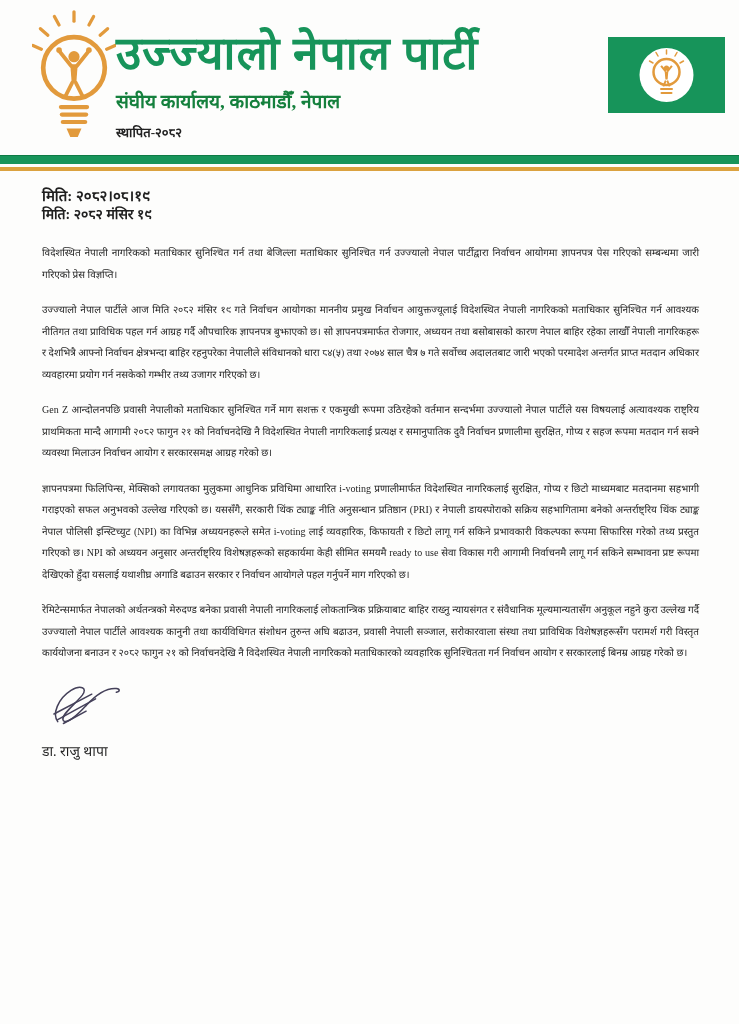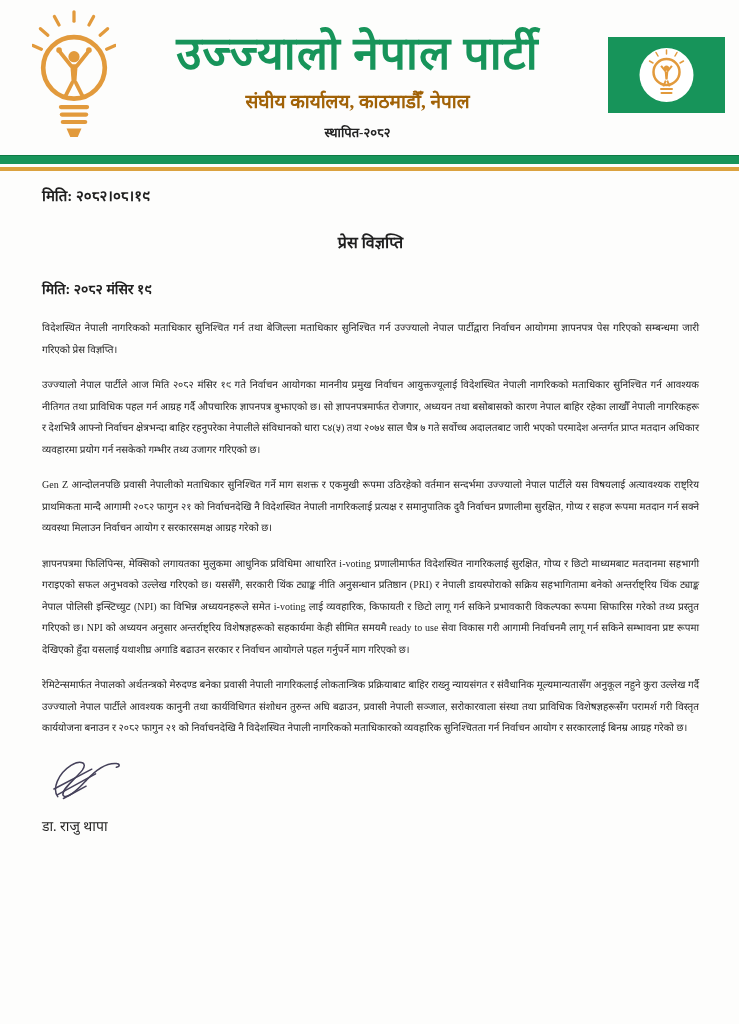--- a/index.html
+++ b/index.html
@@ -9,29 +9,29 @@
     margin:0 auto;
     background:#fdfdfc;
     font-family:"Liberation Serif","DejaVu Serif",serif;
     color:#1f1f1f;
     overflow:hidden;
     box-sizing:border-box;
   }
   
   .letterhead{position:relative;height:155px;}
   .logo{position:absolute;left:32px;top:10px;width:84px;height:140px;}
-  .head-text{position:absolute;left:116px;right:140px;top:26px;text-align:center;}
+  .head-text{position:absolute;left:116px;right:140px;top:26px;text-align:left;}
   .party-name{
     margin:0;
     font-size:46px;line-height:56px;font-weight:700;
     color:var(--green);
     letter-spacing:1px;
     white-space:nowrap;
   }
-  .office-line{margin-top:6px;font-size:19px;font-weight:700;color:#a16207;}
+  .office-line{margin-top:6px;font-size:19px;font-weight:700;color:#15803d;}
   .established-line{margin-top:9px;font-size:13px;font-weight:600;color:#222;}
   .flag{position:absolute;right:14px;top:37px;width:117px;height:76px;}
   
   .rule-green{height:8px;background:var(--green);border-top:1px solid #0d7a44;}
   .rule-gap{height:3px;background:#fdfdfc;}
   .rule-gold{height:4px;background:var(--gold);}
   
   .letter-body{padding:12px 40px 0 42px;}
   .date-right{text-align:left;font-size:15px;font-weight:600;margin-top:2px;}
   .doc-title{text-align:center;font-size:16px;font-weight:700;margin:26px 0 27px 0;}
@@ -120,21 +120,20 @@
   </header>
 
   <div class="rule-green"></div>
   <div class="rule-gap"></div>
   <div class="rule-gold"></div>
 
   <main class="letter-body">
 
     <div class="date-right">मिति: २०८२।०८।१९</div>
 
-    <div class="doc-title">प्रेस विज्ञप्ति</div>
 
     <div class="meta-block">
       <div class="meta-line">मिति: २०८२ मंसिर १९</div>
     </div>
 
     <p class="para">विदेशस्थित नेपाली नागरिकको मताधिकार सुनिश्चित गर्न तथा बेजिल्ला मताधिकार  सुनिश्चित  गर्न उज्ज्यालो नेपाल पार्टीद्वारा निर्वाचन आयोगमा ज्ञापनपत्र पेस गरिएको सम्बन्धमा जारी गरिएको प्रेस विज्ञप्ति।</p>
     <p class="para">उज्ज्यालो नेपाल पार्टीले आज मिति २०८२ मंसिर १९ गते निर्वाचन आयोगका माननीय प्रमुख निर्वाचन आयुक्तज्यूलाई विदेशस्थित नेपाली नागरिकको मताधिकार सुनिश्चित गर्न आवश्यक नीतिगत तथा प्राविधिक पहल गर्न आग्रह गर्दै औपचारिक ज्ञापनपत्र बुझाएको छ। सो ज्ञापनपत्रमार्फत रोजगार, अध्ययन तथा बसोबासको कारण नेपाल बाहिर रहेका लाखौँ नेपाली नागरिकहरू र देशभित्रै आफ्नो निर्वाचन क्षेत्रभन्दा बाहिर रहनुपरेका नेपालीले संविधानको धारा ८४(५) तथा २०७४ साल चैत्र ७ गते सर्वोच्च अदालतबाट जारी भएको परमादेश अन्तर्गत प्राप्त मतदान अधिकार व्यवहारमा प्रयोग गर्न नसकेको गम्भीर तथ्य उजागर गरिएको छ।</p>
     <p class="para">Gen Z आन्दोलनपछि प्रवासी नेपालीको मताधिकार सुनिश्चित गर्ने माग सशक्त र एकमुखी रूपमा उठिरहेको वर्तमान सन्दर्भमा उज्ज्यालो नेपाल पार्टीले यस विषयलाई अत्यावश्यक राष्ट्रिय प्राथमिकता मान्दै आगामी २०८२ फागुन २१ को निर्वाचनदेखि नै विदेशस्थित नेपाली नागरिकलाई प्रत्यक्ष र समानुपातिक दुवै निर्वाचन प्रणालीमा सुरक्षित, गोप्य र सहज रूपमा मतदान गर्न सक्ने व्यवस्था मिलाउन निर्वाचन आयोग र सरकारसमक्ष आग्रह गरेको छ।</p>
     <p class="para">ज्ञापनपत्रमा फिलिपिन्स, मेक्सिको लगायतका मुलुकमा आधुनिक प्रविधिमा आधारित i-voting प्रणालीमार्फत विदेशस्थित नागरिकलाई सुरक्षित, गोप्य र छिटो माध्यमबाट मतदानमा सहभागी गराइएको सफल अनुभवको उल्लेख गरिएको छ। यससँगै, सरकारी थिंक ट्याङ्क नीति अनुसन्धान प्रतिष्ठान (PRI) र नेपाली डायस्पोराको सक्रिय सहभागितामा बनेको अन्तर्राष्ट्रिय थिंक ट्याङ्क नेपाल पोलिसी इन्स्टिच्युट (NPI) का विभिन्न अध्ययनहरूले समेत i-voting लाई व्यवहारिक, किफायती र छिटो लागू गर्न सकिने प्रभावकारी विकल्पका रूपमा सिफारिस गरेको तथ्य प्रस्तुत गरिएको छ। NPI को अध्ययन अनुसार अन्तर्राष्ट्रिय विशेषज्ञहरूको सहकार्यमा केही सीमित समयमै ready to use सेवा विकास गरी आगामी निर्वाचनमै लागू गर्न सकिने सम्भावना प्रष्ट रूपमा देखिएको हुँदा यसलाई यथाशीघ्र अगाडि बढाउन सरकार र निर्वाचन आयोगले पहल गर्नुपर्ने माग गरिएको छ।</p>
     <p class="para">रेमिटेन्समार्फत नेपालको अर्थतन्त्रको मेरुदण्ड बनेका प्रवासी नेपाली नागरिकलाई लोकतान्त्रिक प्रक्रियाबाट बाहिर राख्नु न्यायसंगत र संवैधानिक मूल्यमान्यतासँग अनुकूल नहुने कुरा उल्लेख गर्दै उज्ज्यालो नेपाल पार्टीले आवश्यक कानुनी तथा कार्यविधिगत संशोधन तुरुन्त अघि बढाउन, प्रवासी नेपाली सञ्जाल, सरोकारवाला संस्था तथा प्राविधिक विशेषज्ञहरूसँग परामर्श गरी विस्तृत कार्ययोजना बनाउन र २०८२ फागुन २१ को निर्वाचनदेखि नै विदेशस्थित नेपाली नागरिकको मताधिकारको व्यवहारिक सुनिश्चितता गर्न निर्वाचन आयोग र सरकारलाई बिनम्र आग्रह गरेको छ।</p>

